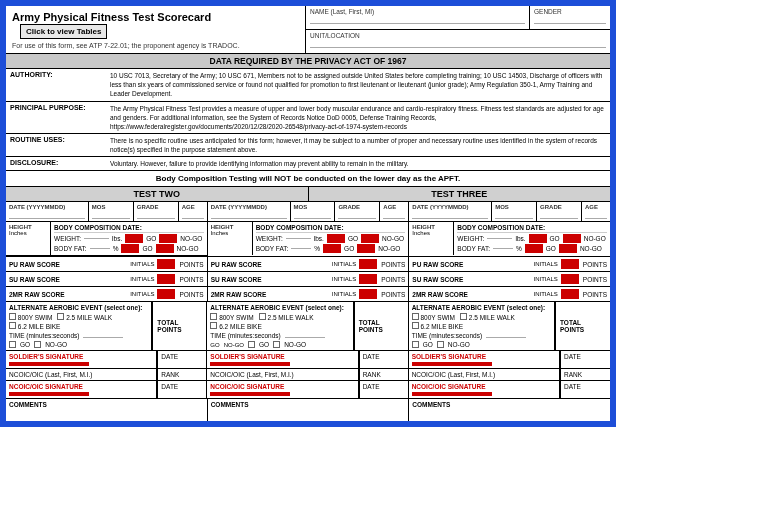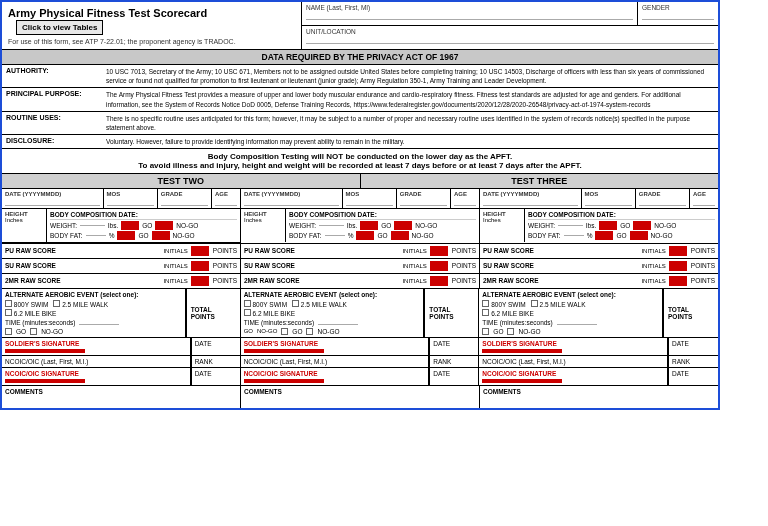--- a/index.html
+++ b/index.html
@@ -1,17 +1,17 @@
 <!DOCTYPE html>
 <html><head>
   <meta charset="utf-8">
   <style>
     * { box-sizing: border-box; margin: 0; padding: 0; }
     body { font-family: Arial, sans-serif; font-size: 7.5px; background: #fff; width: 768px; overflow-x: hidden; }
-    .page { width: 720px; border: 2px solid #1d4ed8; }
+    .page { width: 616px; border: 6px solid #1d4ed8; }
 
     
     .header { display: flex; border-bottom: 1px solid #000; }
     .header-title { flex: 0 0 300px; padding: 4px 6px; border-right: 1px solid #000; }
     .header-title h1 { font-size: 11px; font-weight: bold; line-height: 1.3; }
     .header-title p { font-size: 7px; color: #333; }
     .view-tables-btn { display: inline-block; border: 1px solid #000; background: #e8e8e8; padding: 2px 5px; font-size: 8px; font-weight: bold; cursor: pointer; margin-left: 8px; vertical-align: middle; }
     .header-fields { flex: 1; display: flex; flex-direction: column; }
     .header-field-row { display: flex; flex: 1; border-bottom: 1px solid #000; }
     .header-field-row:last-child { border-bottom: none; }
@@ -90,21 +90,20 @@
       <div class="privacy-text">There is no specific routine uses anticipated for this form; however, it may be subject to a number of proper and necessary routine uses identified in the system of records notice(s) specified in the purpose statement above.</div>
     </div>
     <div class="privacy-row">
       <div class="privacy-label">DISCLOSURE:</div>
       <div class="privacy-text">Voluntary. However, failure to provide identifying information may prevent ability to remain in the military.</div>
     </div>
   </div>
 
   <div class="warning-section">
     <div class="warning-text">Body Composition Testing will NOT be conducted on the lower day as the APFT.</div>
-    <div class="warning-text">To avoid illness and injury, height and weight will be recorded at least 7 days before or at least 7 days after the APFT.</div>
   </div>
 
   <div class="tests-header">
     <div class="test-col">TEST TWO</div>
     <div class="test-col">TEST THREE</div>
   </div>
 
   <div class="full-row">
 
     <div class="span-cell" style="display:flex;padding:0;">

